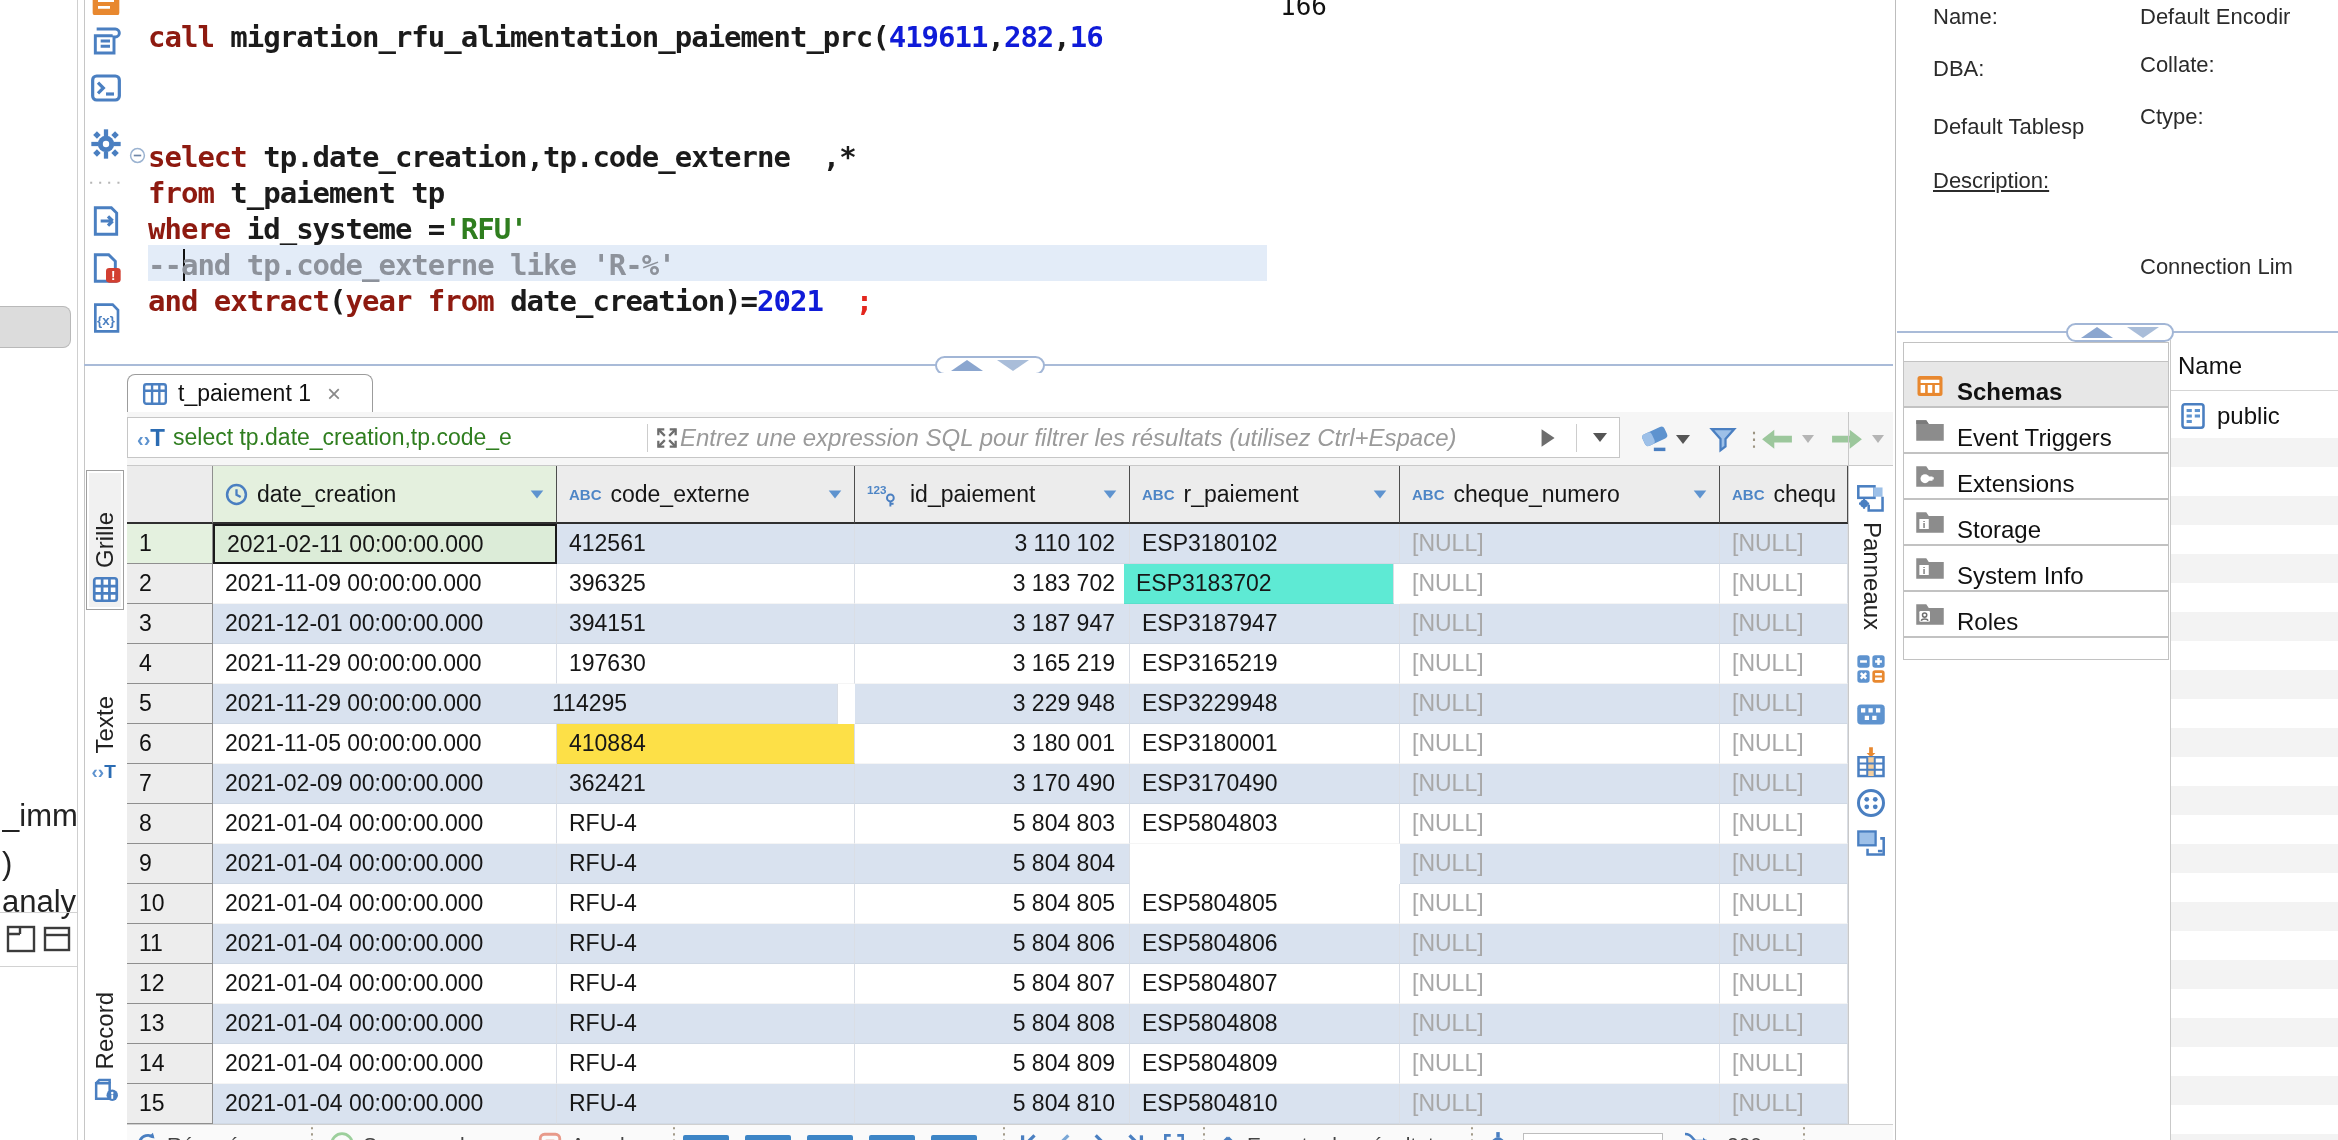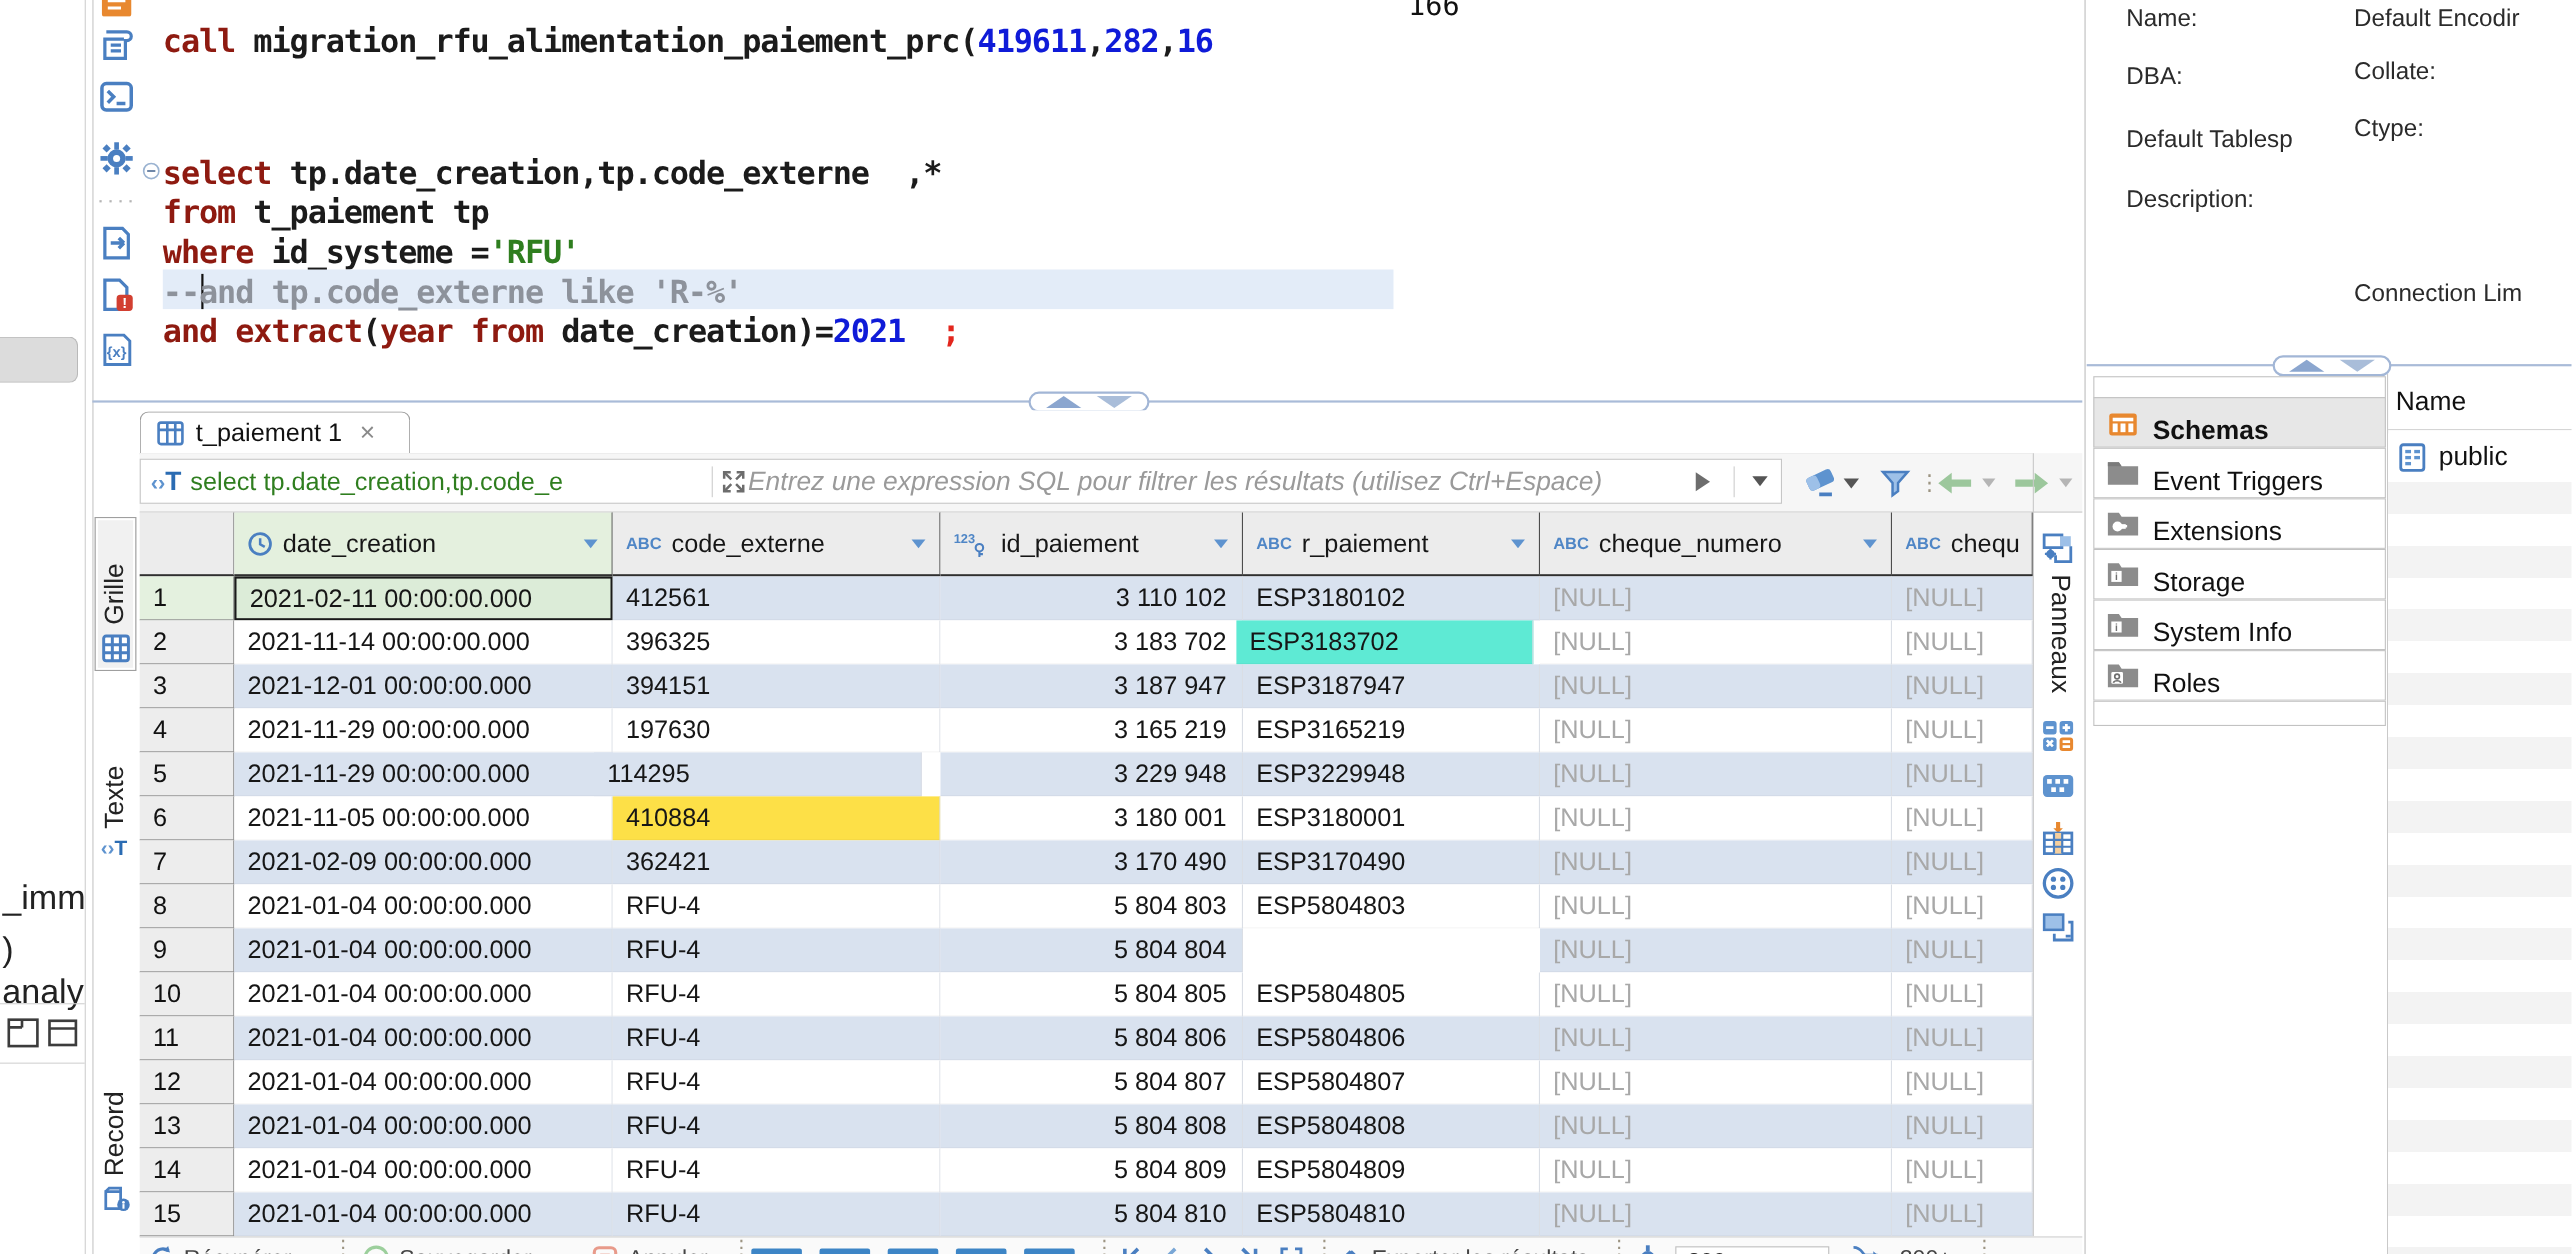--- a/index.html
+++ b/index.html
@@ -417,21 +417,21 @@
         <div class="gnum sel">1</div>
         <div class="gcell selcell" style="left: 86px; width: 344px; background: rgb(217, 226, 239);">2021-02-11 00:00:00.000</div>
         <div class="gcell" style="left: 430px; width: 298px; background: rgb(217, 226, 239);">412561</div>
         <div class="gcell num" style="left: 728px; width: 275px; background: rgb(217, 226, 239);">3 110 102</div>
         <div class="gcell" style="left: 1003px; width: 270px; background: rgb(217, 226, 239);">ESP3180102</div>
         <div class="gcell null" style="left: 1273px; width: 320px; background: rgb(217, 226, 239);">[NULL]</div>
         <div class="gcell null" style="left: 1593px; width: 128px; background: rgb(217, 226, 239);">[NULL]</div>
       </div>
       <div class="grow" style="top: 564px; width: 1721px;">
         <div class="gnum">2</div>
-        <div class="gcell" style="left: 86px; width: 344px; background: rgb(255, 255, 255);">2021-11-14 00:00:00.000</div>
+        <div class="gcell" style="left: 86px; width: 344px; background: rgb(255, 255, 255);">2021-11-09 00:00:00.000</div>
         <div class="gcell" style="left: 430px; width: 298px; background: rgb(255, 255, 255);">396325</div>
         <div class="gcell num" style="left: 728px; width: 275px; background: rgb(255, 255, 255);">3 183 702</div>
         <div class="gcell" style="left: 997px; width: 270px; background: #5eead4;">ESP3183702</div>
         <div class="gcell null" style="left: 1273px; width: 320px; background: rgb(255, 255, 255);">[NULL]</div>
         <div class="gcell null" style="left: 1593px; width: 128px; background: rgb(255, 255, 255);">[NULL]</div>
       </div>
       <div class="grow" style="top: 604px; width: 1721px;">
         <div class="gnum">3</div>
         <div class="gcell" style="left: 86px; width: 344px; background: rgb(217, 226, 239);">2021-12-01 00:00:00.000</div>
         <div class="gcell" style="left: 430px; width: 298px; background: rgb(217, 226, 239);">394151</div>
@@ -703,21 +703,21 @@
       </div>
       <div class="sb-label" style="left: 1600px;">200+</div>
       <div class="sb-vdots" style="left: 1668px;">⋮</div>
     </div>
 
   <div class="rpanel-border"></div>
   <div id="props">
       <div class="prop-label" style="left: 1933px; top: 4px;">Name:</div>
       <div class="prop-label" style="left: 1933px; top: 56px;">DBA:</div>
       <div class="prop-label" style="left: 1933px; top: 114px;">Default Tablesp</div>
-      <div class="prop-label" style="left: 1933px; top: 168px;">Description:</div>
+      <div class="prop-label" style="left: 1933px; top: 168px; text-decoration: underline;">Description:</div>
       <div class="prop-label" style="left: 2140px; top: 4px;">Default Encodir</div>
       <div class="prop-label" style="left: 2140px; top: 52px;">Collate:</div>
       <div class="prop-label" style="left: 2140px; top: 104px;">Ctype:</div>
       <div class="prop-label" style="left: 2140px; top: 254px;">Connection Lim</div>
     </div>
 
   <div class="sash-line" style="left:1897px;top:331px;width:441px"></div>
   <div class="sash-ctl" style="left:2066px;top:323px;width:108px">
     <span class="tri-up"></span>
     <span class="tri-dn"></span>

